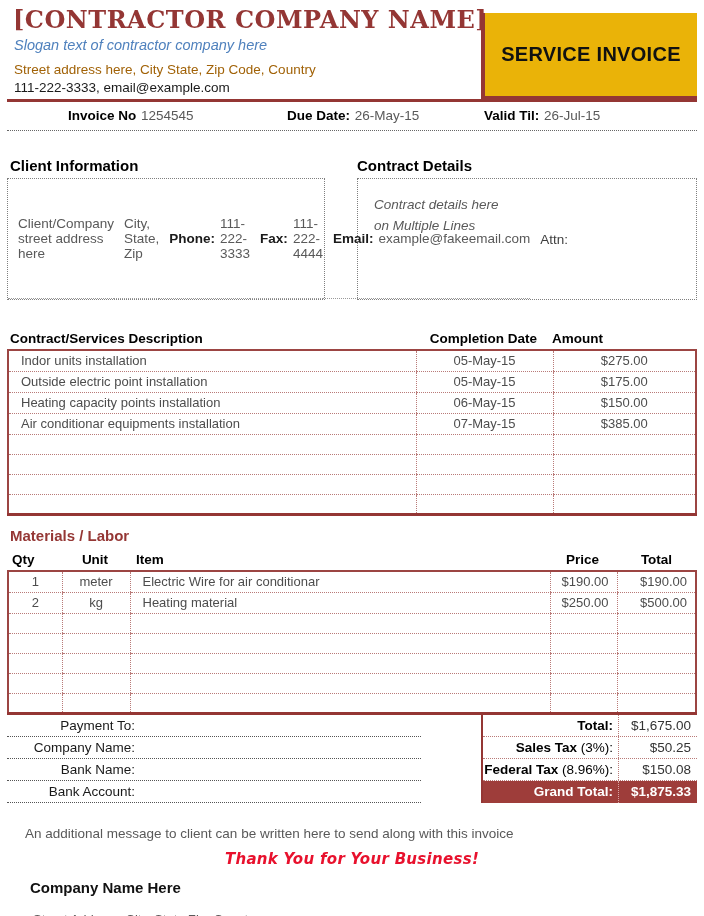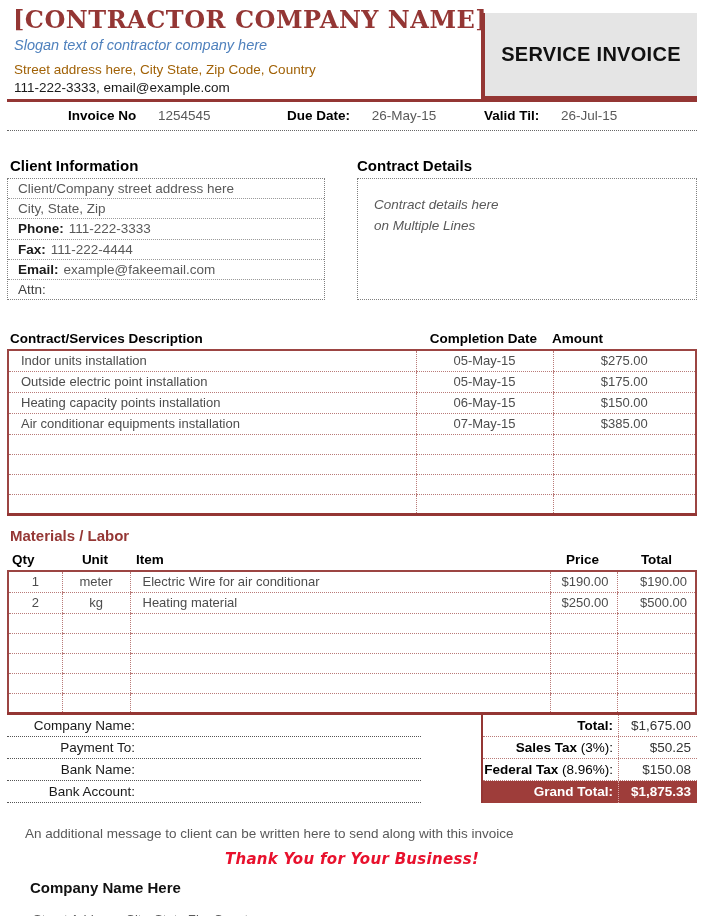--- a/index.html
+++ b/index.html
@@ -15,39 +15,39 @@
   .company-title {
     position:absolute; left:13px; top:5px;
     font-family:"DejaVu Serif", serif; font-weight:800; font-size:24px;
     color:#943634; letter-spacing:0.5px; white-space:nowrap;
   }
   .slogan { position:absolute; left:14px; top:37px; font-style:italic; color:#4f81bd; font-size:14.5px; }
   .addr1 { position:absolute; left:14px; top:62px; font-size:13.5px; color:#a16207; }
   .addr2 { position:absolute; left:14px; top:80px; font-size:13.5px; color:#1a1a1a; }
   .badge {
     position:absolute; top:13px; right:7px; width:216px; height:86px;
-    background:#e5e5e5; border-left:4px solid #943634; border-bottom:3px solid #943634;
+    background:#eab308; border-left:4px solid #943634; border-bottom:3px solid #943634;
     display:flex; align-items:center; justify-content:center;
     font-weight:bold; font-size:20px; color:#111; letter-spacing:0.3px;
   }
   .red-rule { height:3px; background:#943634; margin:0 7px; }
 
   
   .meta { position:relative; height:29px; margin:0 7px; border-bottom:1px dotted #666; }
   .meta .pair { position:absolute; top:6px; white-space:nowrap; font-size:13.5px; }
   .meta .p1 { left:61px; } .meta .p2 { left:280px; } .meta .p3 { left:477px; }
   .meta b { color:#000; }
-  .meta .val { color:#595959; margin-left:18px; }
+  .meta .val { color:#595959; margin-left:1px; }
 
   
   .info-section { display:flex; gap:32px; margin:26px 7px 0; }
   .info-col-left { width:318px; }
   .info-col-right { flex:1; }
   .info-heading { font-weight:bold; font-size:15px; color:#000; margin:0 0 4px 3px; }
-  .client-box { border:1px dotted #7f7f7f; height:122px; display:flex; flex-direction:column; font-size:13.5px; }
+  .client-box { border:1px dotted #7f7f7f; height:122px; display:flex; flex-direction:row; font-size:13.5px; }
   .client-row { flex:1; display:flex; align-items:center; padding-left:10px; border-bottom:1px dotted #9a9a9a; }
   .client-row:last-child { border-bottom:none; }
   .client-row b { color:#1a1a1a; margin-right:5px; white-space:pre; }
   .client-row .val { color:#595959; }
   .contract-box {
     border:1px dotted #7f7f7f; height:122px; padding:16px 0 0 16px;
     font-style:italic; color:#595959; font-size:13.5px; line-height:1.55;
   }
 
   
@@ -293,24 +293,24 @@
             <td class="td-price"></td>
             <td class="td-total"></td>
           </tr>
       </tbody>
     </table>
   </div>
 
   <div class="bottom">
     <div class="pay-block">
       <div class="pay-row">
+          <span>Payment To:</span>
+        </div>
+      <div class="pay-row">
           <span>Company Name:</span>
-        </div>
-      <div class="pay-row">
-          <span>Payment To:</span>
         </div>
       <div class="pay-row">
           <span>Bank Name:</span>
         </div>
       <div class="pay-row">
           <span>Bank Account:</span>
         </div>
     </div>
     <div class="totals">
       <div class="t-row">

